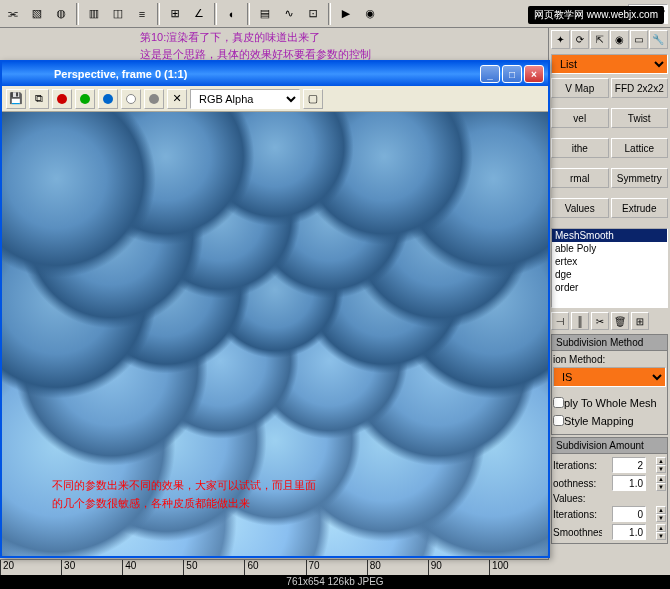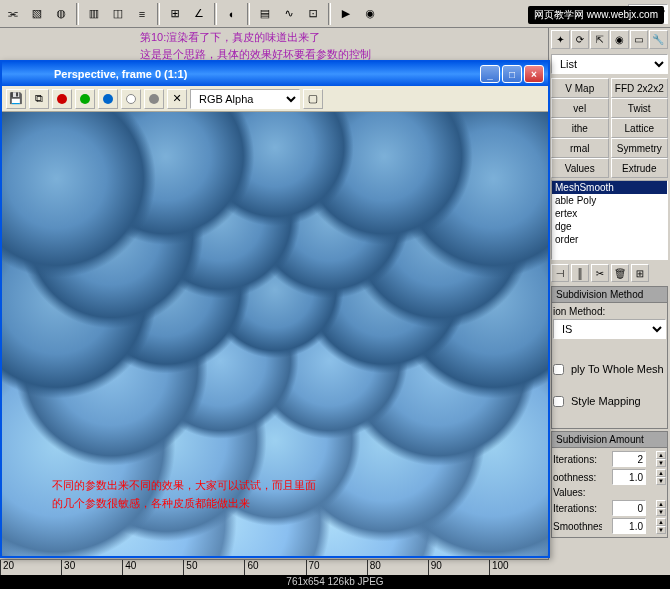--- a/index.html
+++ b/index.html
@@ -57,38 +57,38 @@
   radial-gradient(circle at 60% 92%, #acdcf8 0%, #8abff0 13%, #5e8ab5 19%, transparent 21%),
   radial-gradient(circle at 80% 92%, #acdcf8 0%, #8abff0 13%, #5e8ab5 19%, transparent 21%),
   linear-gradient(160deg, #1a3550 0%, #000 60%);
 }
 
 .red-text-2 { position: absolute; bottom: 44px; left: 50px; color: #ff0000; font-size: 14px; z-index: 25; line-height: 17px; }
 
 .right-panel { position: absolute; top: 28px; right: 0; width: 122px; height: 532px; background: #d4d0c8; border-left: 1px solid #808080; z-index: 10; padding: 2px; }
 .rp-tabs { display: flex; gap: 1px; height: 20px; margin-bottom: 4px; }
 .rp-tab { width: 19px; height: 19px; border: 1px outset #fff; display: flex; align-items: center; justify-content: center; cursor: pointer; font-size: 10px; }
-.rp-dd { width: 100%; height: 20px; border: 1px inset #fff; background: #ffffff; padding: 1px 4px; margin-bottom: 4px; }
-.rp-btn-row { display: flex; gap: 2px; margin-bottom: 0; }
+.rp-dd { width: 100%; height: 20px; border: 1px inset #fff; background: #f97316; padding: 1px 4px; margin-bottom: 4px; }
+.rp-btn-row { display: flex; gap: 2px; margin-bottom: 10px; }
 .rp-btn { flex: 1; height: 20px; border: 1px outset #fff; background: #d4d0c8; font-size: 10px; display: flex; align-items: center; justify-content: center; cursor: pointer; overflow: hidden; }
 .rp-list { border: 1px inset #fff; background: #fff; height: 80px; margin: 2px 0; overflow: hidden; }
 .rp-list-item { padding: 1px 3px; font-size: 10px; cursor: pointer; white-space: nowrap; }
 .rp-list-item.selected { background: #0a246a; color: #fff; }
 .rp-icons { display: flex; gap: 2px; margin: 4px 0; }
 .rp-icon { width: 18px; height: 18px; border: 1px outset #fff; display: flex; align-items: center; justify-content: center; cursor: pointer; font-size: 10px; }
 .rp-rollout { border: 1px solid #808080; margin: 2px 0; }
 .rp-rollout-h { background: #a8a8a8; padding: 2px 4px; font-size: 10px; border-bottom: 1px solid #808080; }
 .rp-rollout-b { padding: 1px; }
 .rp-label { font-size: 10px; margin: 2px 0; }
 .rp-spinner-row { display: flex; align-items: center; gap: 10px; margin: 2px 0; }
 .rp-spinner-row label { font-size: 10px; flex: 1; white-space: nowrap; overflow: hidden; }
 .rp-spinner { width: 34px; height: 16px; border: 1px inset #fff; background: #fff; font-size: 10px; padding: 0 2px; text-align: right; }
 .rp-spin-btns { display: flex; flex-direction: column; }
 .rp-spin-btn { width: 10px; height: 8px; border: 1px outset #fff; font-size: 6px; line-height: 6px; text-align: center; cursor: pointer; }
-.rp-check { display: flex; align-items: flex-end; gap: 7px; font-size: 10px; margin: 20px 0; }
+.rp-check { display: flex; align-items: flex-start; gap: 0; font-size: 10px; margin: 6px 0; }
 .rp-check input { width: 11px; height: 11px; }
 
 .ruler { position: absolute; bottom: 14px; left: 0; width: 550px; height: 16px; background: #d4d0c8; border-top: 1px solid #808080; display: flex; z-index: 5; }
 .ruler-tick { flex: 1; border-left: 1px solid #333; font-size: 10px; padding-left: 2px; position: relative; }
 
 .status-bar { position: absolute; bottom: 0; left: 0; width: 670px; height: 14px; background: #000; color: #ccc; text-align: center; font-size: 10px; line-height: 14px; }
 </style>
 </head>
 <body>
 

